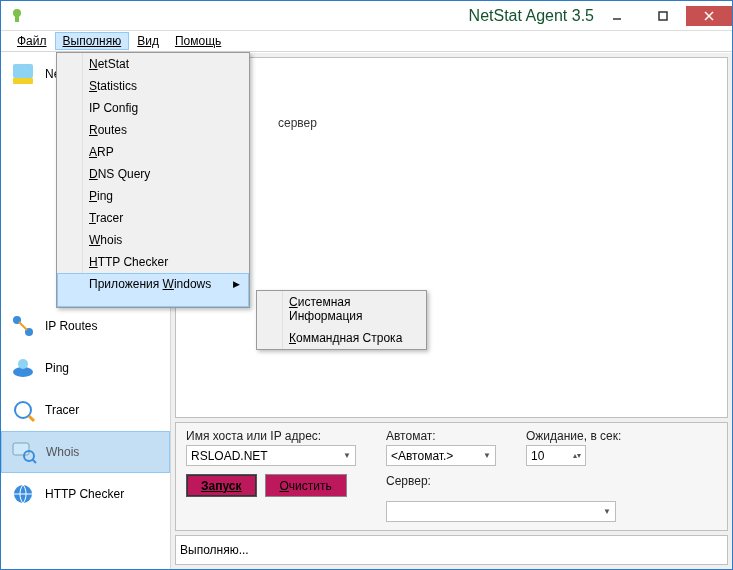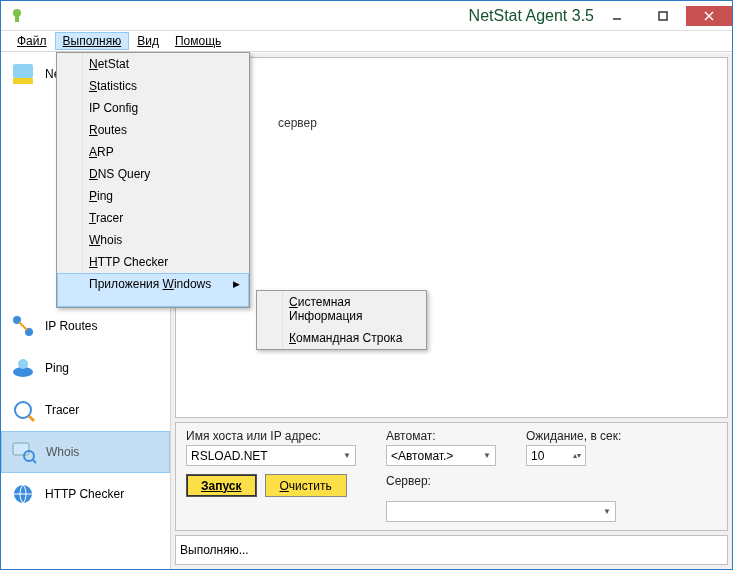--- a/index.html
+++ b/index.html
@@ -32,21 +32,21 @@
 
 .form-panel { margin: 0 4px 4px 4px; background: #f6f6f6; border: 1px solid #c0c0c0; padding: 6px 10px 8px 10px; }
 .form-row { display: flex; gap: 30px; margin-bottom: 4px; }
 .form-col { display: flex; flex-direction: column; gap: 2px; }
 .form-label { color: #222; }
 .combo, .spin { height: 21px; background: #fff; border: 1px solid #bdbdbd; display: flex; align-items: center; padding: 0 4px; }
 .combo { justify-content: space-between; }
 .combo .arrow, .spin .arrows { color: #555; font-size: 8px; }
 .spin { justify-content: space-between; }
 .btnrow { display: flex; gap: 8px; margin-top: 6px; }
-.btn { height: 23px; padding: 0 14px; background: #fde047; border: 1px solid #888; display: flex; align-items: center; }
+.btn { height: 23px; padding: 0 14px; background: #be185d; border: 1px solid #888; display: flex; align-items: center; }
 .btn.primary { border: 1px solid #555; box-shadow: 0 0 0 1px #333 inset; font-weight: bold; }
 
 .status { height: 20px; margin: 0 4px 4px 4px; background: #fff; border: 1px solid #c0c0c0; display: flex; align-items: center; padding: 14px 4px; font-size: 12px; }
 
 
 .menu-pop { position: absolute; top: 51px; left: 55px; width: 194px; background: #f0f0f0; border: 1px solid #9a9a9a; box-shadow: 2px 2px 4px rgba(0,0,0,0.25); z-index: 10; }
 .menu-pop .gutter { position:absolute; left:0; top:0; bottom:0; width:26px; background:#f0f0f0; border-right:1px solid #e0e0e0;}
 .menu-pop .mi { position:relative; padding: 4px 18px 4px 32px; cursor: default; }
 .menu-pop .mi.hi { background: #cde8ff; border:1px solid #90c8f6; padding:3px 17px 15px 31px; }
 .menu-pop .mi .arr { position: absolute; right: 8px; top: 5px; font-size: 9px; }

